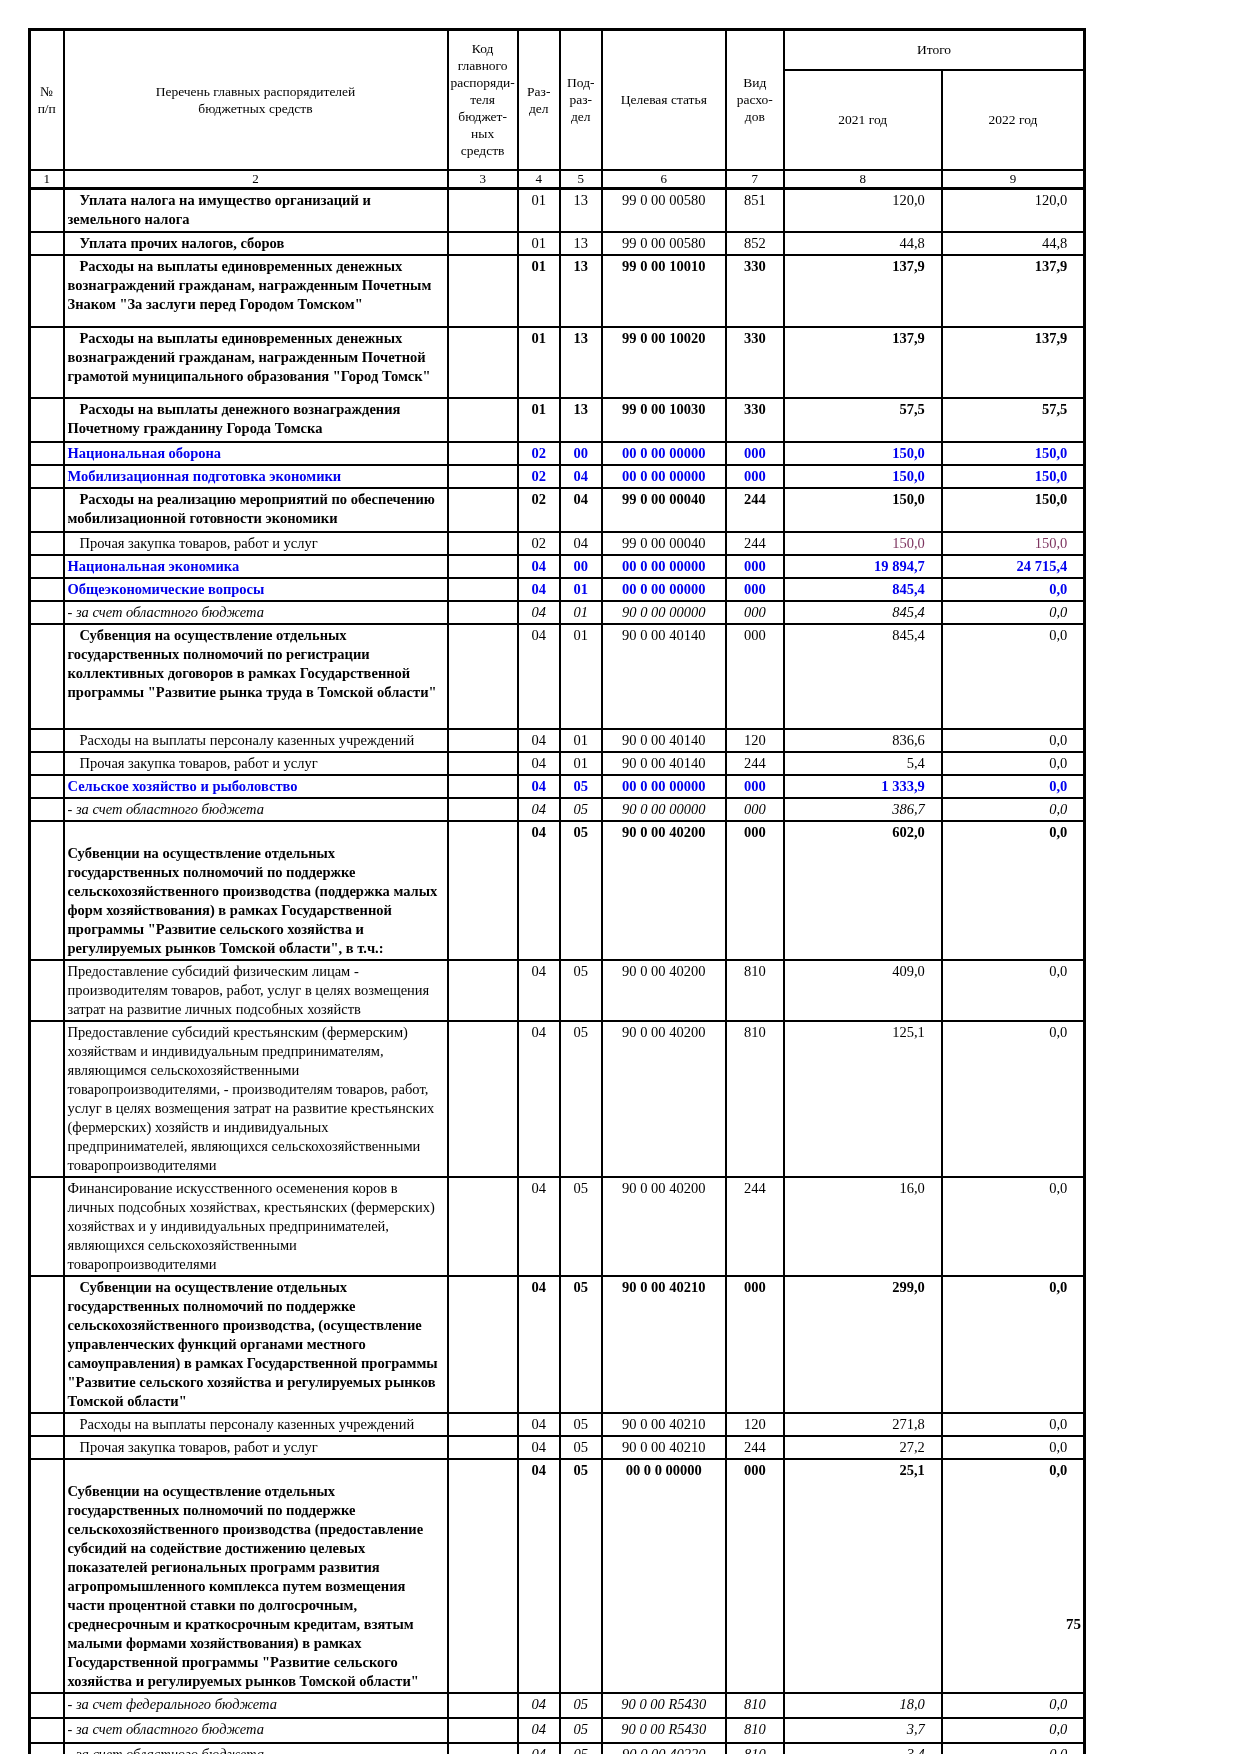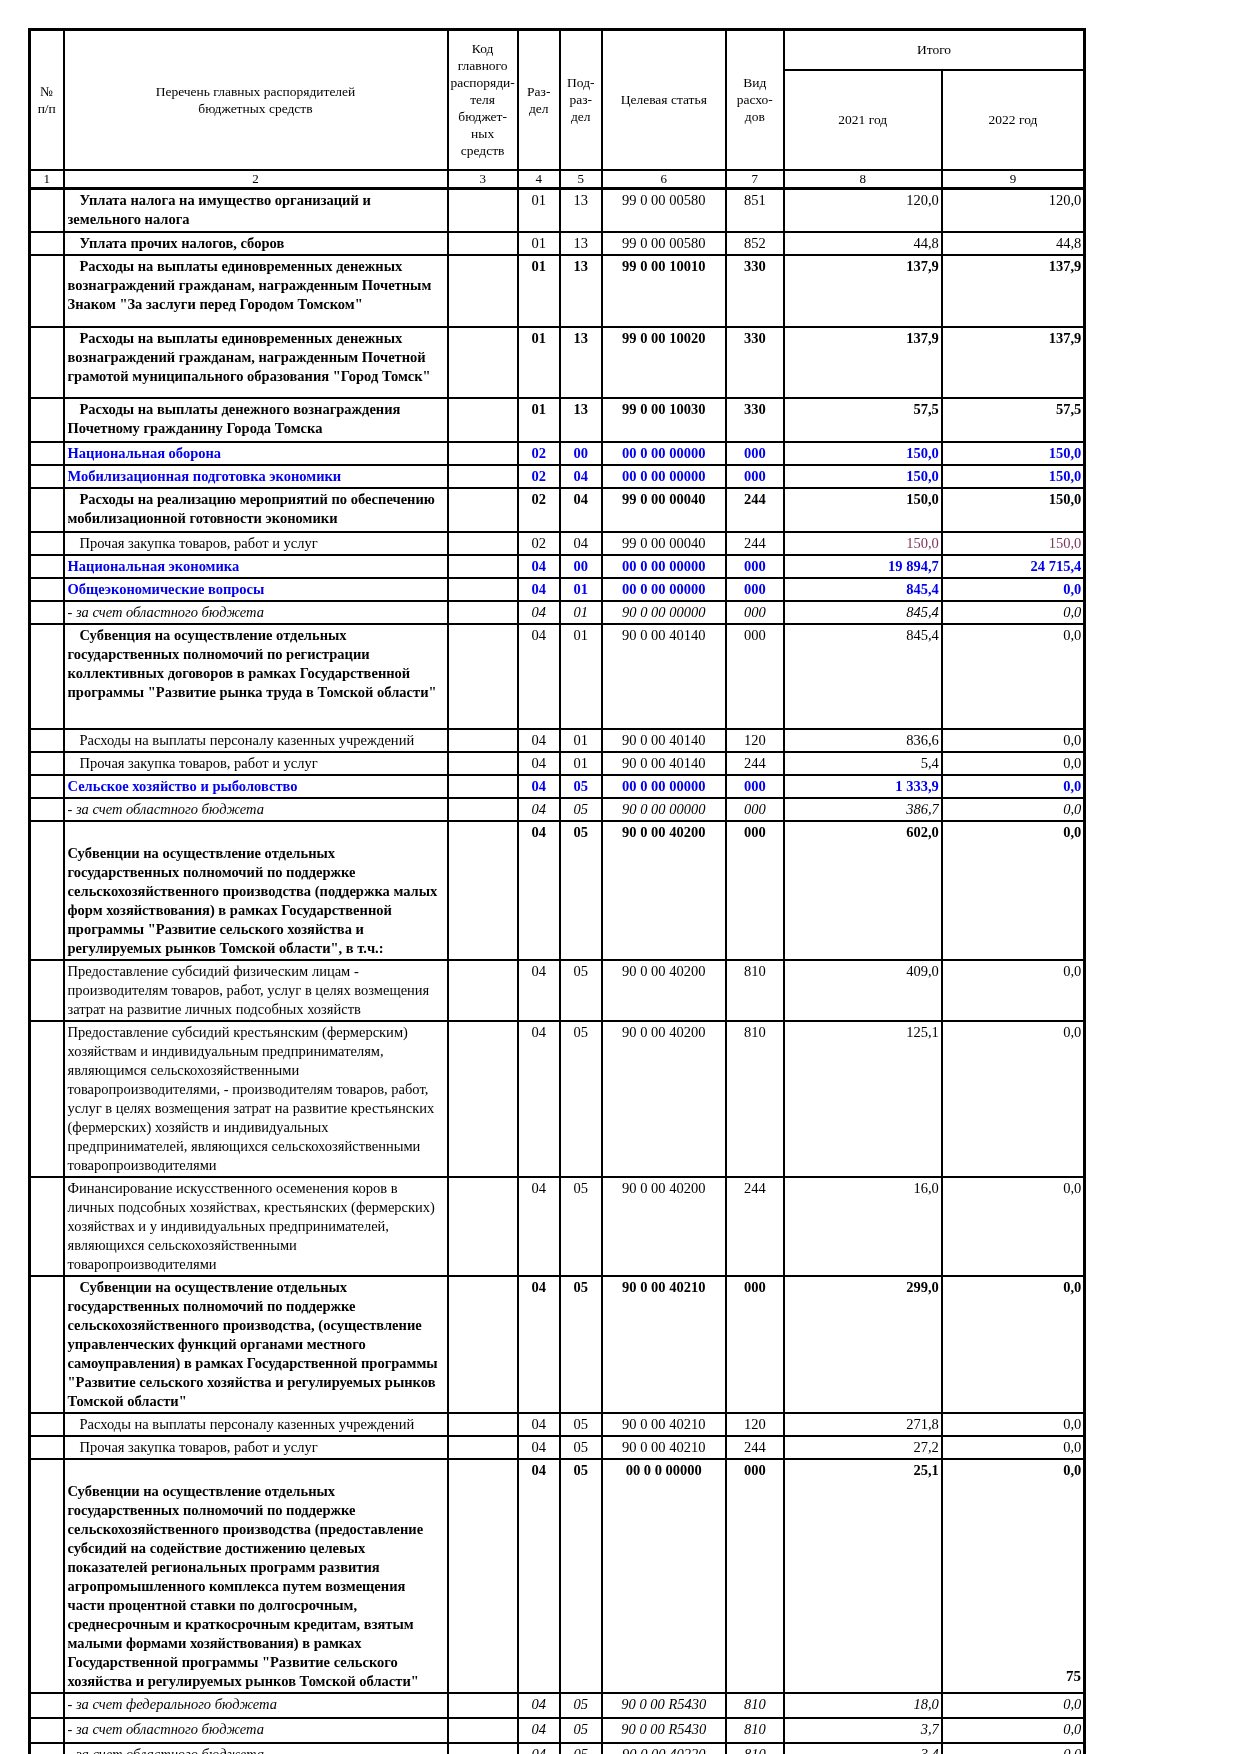--- a/index.html
+++ b/index.html
@@ -13,21 +13,21 @@
   th,td{border:2px solid #000;font-family:"Liberation Serif",serif;font-size:14.5px;
         line-height:19px;vertical-align:top;padding:1px 3px;word-wrap:break-word;overflow:hidden;}
   thead th{font-weight:normal;text-align:center;vertical-align:middle;white-space:pre-line;
         font-size:13.5px;line-height:17px;padding:2px;}
   thead tr:nth-child(1){height:40px;}
   thead tr:nth-child(2){height:100px;}
   tr.numrow td{text-align:center;font-size:13px;line-height:14px;padding:0;height:16px;
         vertical-align:middle;border-bottom:3px solid #000;}
   td.label{text-align:left;}
   td.num,td.code,td.rz,td.prz,td.target,td.vid{text-align:center;}
-  td.val{text-align:right;padding-right:2px;}
+  td.val{text-align:right;padding-right:16px;}
   tr.indent td.label{text-indent:12px;border-radius:16px;}
   tr.style-blue td{color:#0000EE;font-weight:bold;}
   tr.style-bold td{font-weight:bold;}
   tr.style-boldlabel td.label{font-weight:bold;}
   tr.style-italic td{font-style:italic;}
   tr.style-maroon td.val{color:#7E3560;}
   tbody tr{height:22px;}
   tbody tr:nth-child(1){height:44px;}
   tbody tr:nth-child(3){height:72px;}
   tbody tr:nth-child(4){height:71px;}
@@ -35,21 +35,21 @@
   tbody tr:nth-child(8){height:44px;}
   tbody tr:nth-child(13){height:105px;}
   tbody tr:nth-child(18){height:112px;}
   tbody tr:nth-child(19){height:60px;}
   tbody tr:nth-child(20){height:125px;}
   tbody tr:nth-child(21){height:90px;}
   tbody tr:nth-child(22){height:120px;}
   tbody tr:nth-child(25){height:186px;}
   tbody tr:nth-child(26),tbody tr:nth-child(27),tbody tr:nth-child(28){height:25px;}
   tbody tr:nth-child(18) td.label,tbody tr:nth-child(25) td.label{padding-top:22px;}
-  .page-number{position:absolute;left:1066px;top:1668px;font-weight:bold;font-size:15px;}
+  .page-number{position:absolute;left:1066px;top:1616px;font-weight:bold;font-size:15px;}
 </style>
 </head>
 <body>
 
 <div class="page">
   <table class="budget-table">
     <colgroup>
       <col class="c-num">
         <col class="c-label">
         <col class="c-code">

